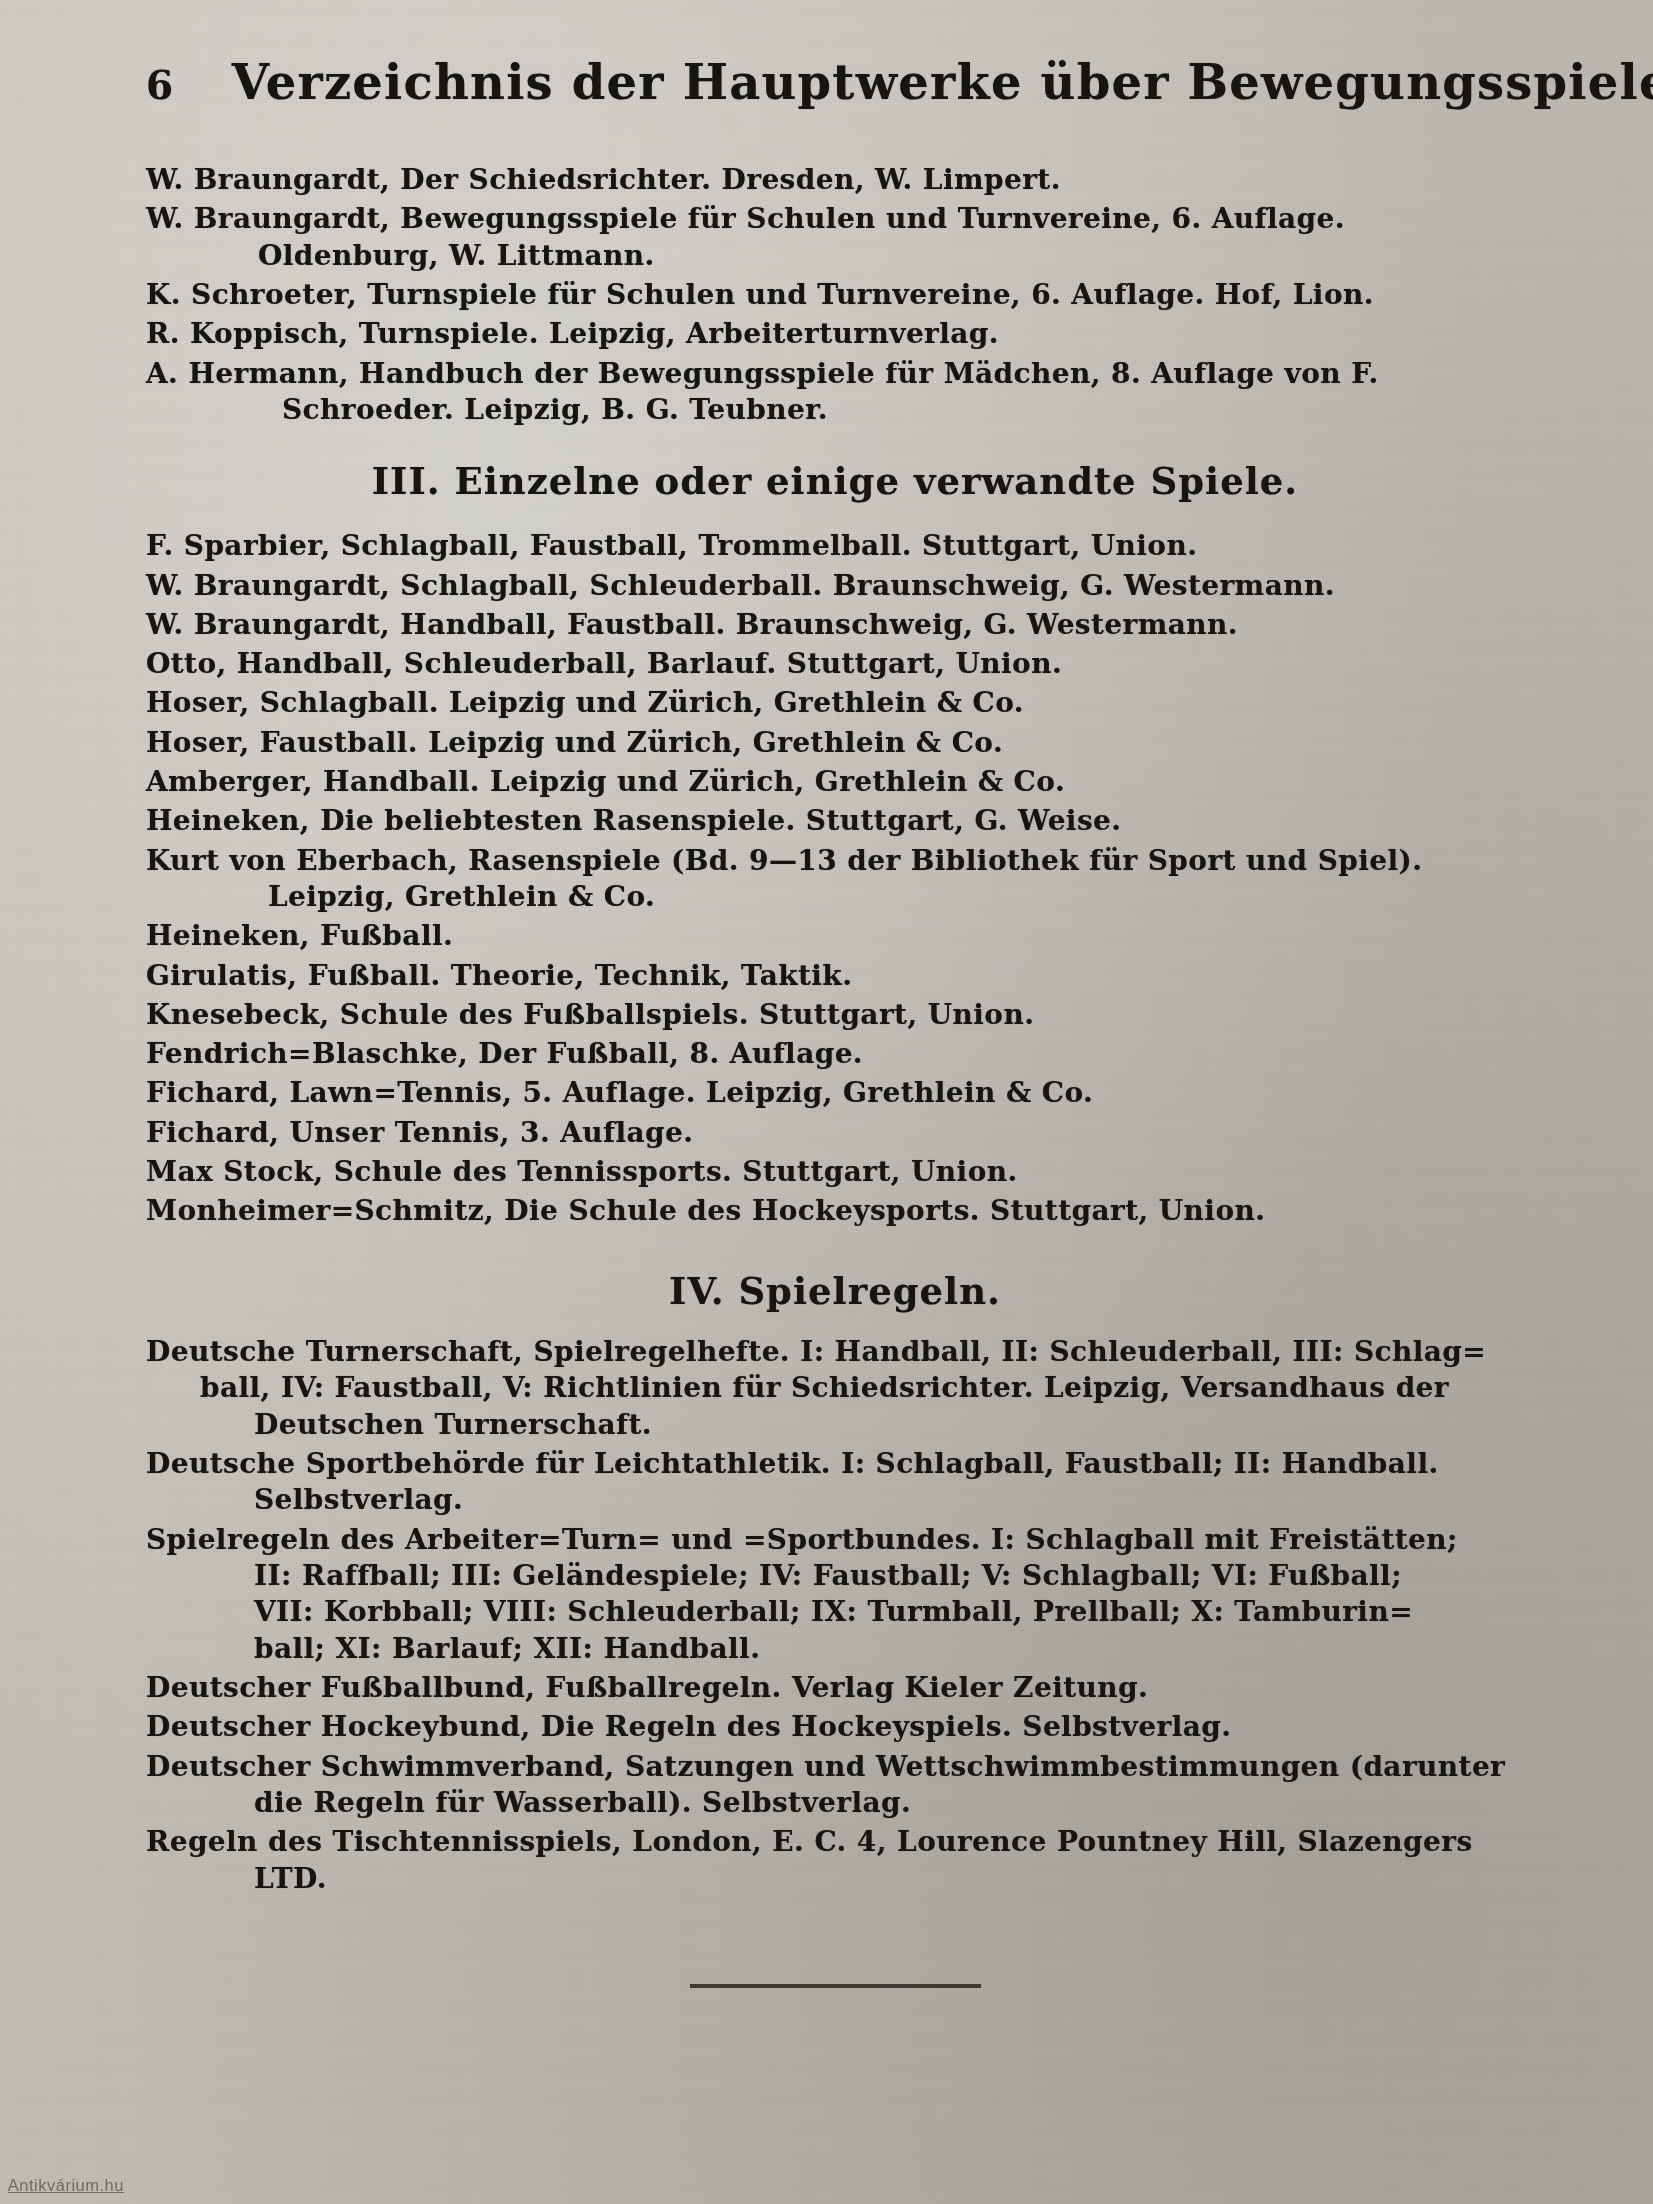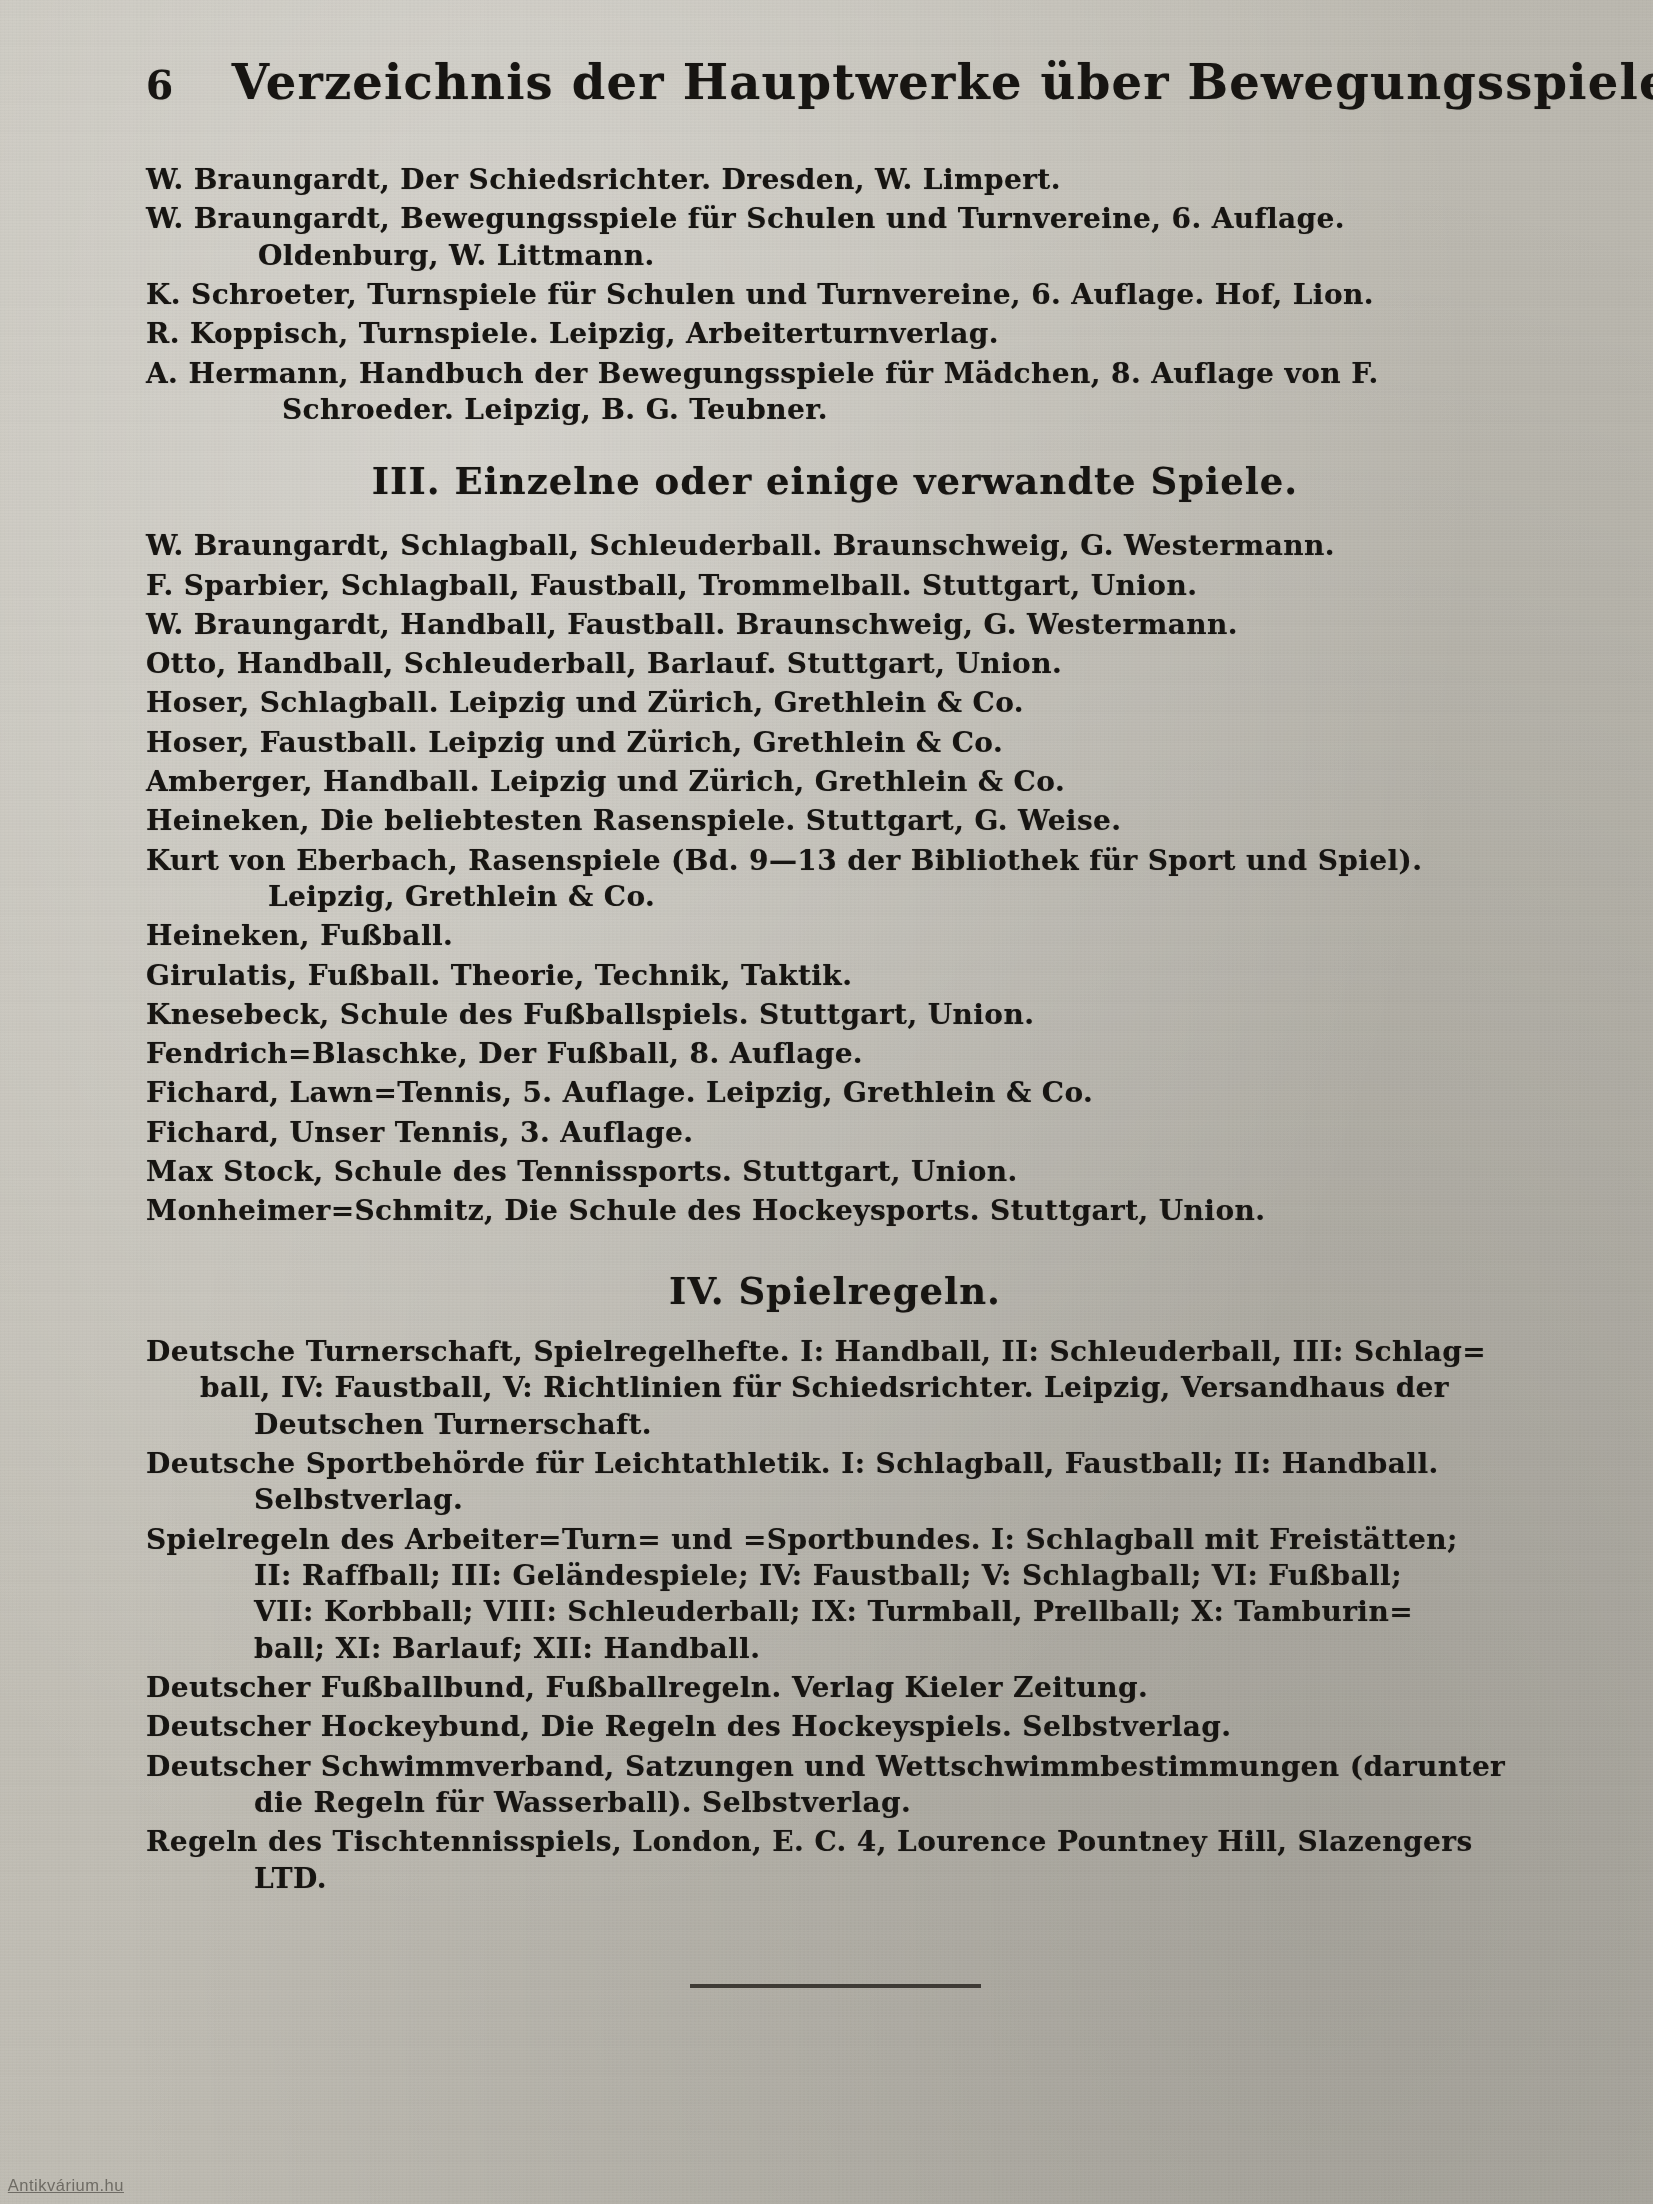--- a/index.html
+++ b/index.html
@@ -141,22 +141,22 @@
       </p>
       <p class="fk entry">
         <span>A. Hermann, Handbuch der Bewegungsspiele für Mädchen, 8. Auflage von F.</span>
         <span class="cont" style="padding-left:82px">Schroeder.  Leipzig, B. G. Teubner.</span>
       </p>
     </div>
 
     <h2 class="fk section-heading">III. Einzelne oder einige verwandte Spiele.</h2>
 
     <div class="block-list">
+      <p class="fk entry"><span>F. Sparbier, Schlagball, Faustball, Trommelball.  Stuttgart, Union.</span></p>
       <p class="fk entry"><span>W. Braungardt, Schlagball, Schleuderball.  Braunschweig, G. Westermann.</span></p>
-      <p class="fk entry"><span>F. Sparbier, Schlagball, Faustball, Trommelball.  Stuttgart, Union.</span></p>
       <p class="fk entry"><span>W. Braungardt, Handball, Faustball.  Braunschweig,  G. Westermann.</span></p>
       <p class="fk entry"><span>Otto, Handball, Schleuderball, Barlauf.  Stuttgart, Union.</span></p>
       <p class="fk entry"><span>Hoser, Schlagball.  Leipzig und Zürich, Grethlein &amp; Co.</span></p>
       <p class="fk entry"><span>Hoser, Faustball.  Leipzig und Zürich, Grethlein &amp; Co.</span></p>
       <p class="fk entry"><span>Amberger, Handball.  Leipzig und Zürich, Grethlein &amp; Co.</span></p>
       <p class="fk entry"><span>Heineken, Die beliebtesten Rasenspiele.  Stuttgart, G. Weise.</span></p>
       <p class="fk entry">
         <span>Kurt von Eberbach, Rasenspiele (Bd. 9—13 der Bibliothek für Sport und Spiel).</span>
         <span class="cont" style="padding-left:68px">Leipzig, Grethlein &amp; Co.</span>
       </p>

